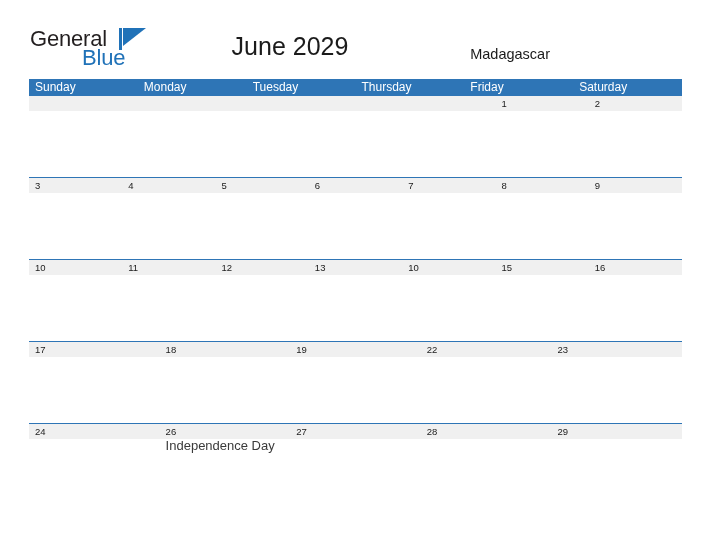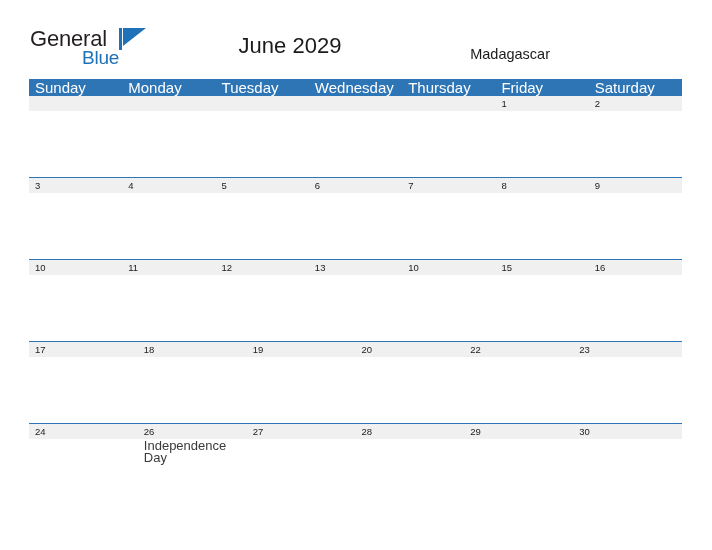--- a/index.html
+++ b/index.html
@@ -43,41 +43,41 @@
     font-size: 22px;
     line-height: 22px;
     color: #231f20;
     letter-spacing: -0.2px;
     font-family: "Liberation Sans", sans-serif;
   }
   .logo-blue {
     position: absolute;
     left: 52px;
     top: 19px;
-    font-size: 19px;
+    font-size: 22px;
     line-height: 22px;
     color: #2072b8;
     letter-spacing: -0.2px;
     font-family: "Liberation Sans", sans-serif;
   }
   .logo-mark {
     position: absolute;
     left: 89px;
     top: 0px;
     width: 28px;
     height: 22px;
   }
 
   .cal-title {
     position: absolute;
     left: 0;
     right: 0;
     top: 29px;
     text-align: center;
-    font-size: 22px;
+    font-size: 25px;
     line-height: 34px;
     color: #1b1b1b;
     font-weight: normal;
     font-family: "Liberation Sans", sans-serif;
   }
 
   .country {
     position: absolute;
     right: 30px;
     top: 45px;
@@ -97,21 +97,21 @@
 
   .weekday-row {
     display: flex;
     background: #2e75b6;
     height: 17px;
   }
   .weekday-cell {
     flex: 1 1 0;
     box-sizing: border-box;
     padding-left: 6px;
-    font-size: 15px;
+    font-size: 12px;
     line-height: 17px;
     color: #ffffff;
     font-family: "Liberation Sans", sans-serif;
     white-space: nowrap;
     overflow: hidden;
   }
 
   .week-row {
     display: flex;
     height: 81px;
@@ -176,21 +176,20 @@
     <div class="country">Madagascar</div>
 
   </div>
 
   <div class="calendar">
 
     <div class="weekday-row">
       <div class="weekday-cell">Sunday</div>
       <div class="weekday-cell">Monday</div>
       <div class="weekday-cell">Tuesday</div>
-      <div class="weekday-cell">Wednesday</div>
       <div class="weekday-cell">Thursday</div>
       <div class="weekday-cell">Friday</div>
       <div class="weekday-cell">Saturday</div>
     </div>
 
     <div class="week-row first">
       <div class="day-cell">
         <div class="day-band"></div>
         <div class="day-body">
             <div class="event"></div>
@@ -337,26 +336,20 @@
             <div class="event"></div>
           </div>
       </div>
       <div class="day-cell">
         <div class="day-band">19</div>
         <div class="day-body">
             <div class="event"></div>
           </div>
       </div>
       <div class="day-cell">
-        <div class="day-band">20</div>
-        <div class="day-body">
-            <div class="event"></div>
-          </div>
-      </div>
-      <div class="day-cell">
         <div class="day-band">22</div>
         <div class="day-body">
             <div class="event"></div>
           </div>
       </div>
       <div class="day-cell">
         <div class="day-band">23</div>
         <div class="day-body">
             <div class="event"></div>
           </div>
@@ -387,23 +380,17 @@
         <div class="day-body">
             <div class="event"></div>
           </div>
       </div>
       <div class="day-cell">
         <div class="day-band">29</div>
         <div class="day-body">
             <div class="event"></div>
           </div>
       </div>
-      <div class="day-cell">
-        <div class="day-band">30</div>
-        <div class="day-body">
-            <div class="event"></div>
-          </div>
-      </div>
     </div>
 
   </div>
 
 </div>
 
 </body></html>

